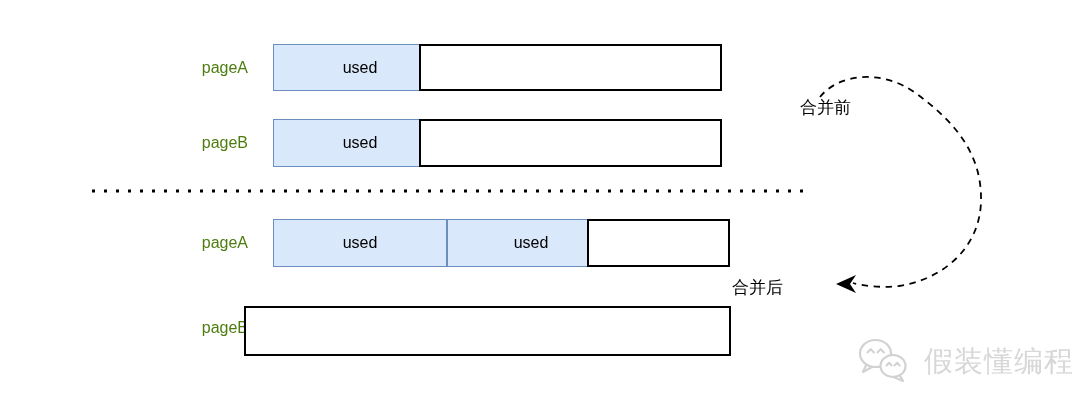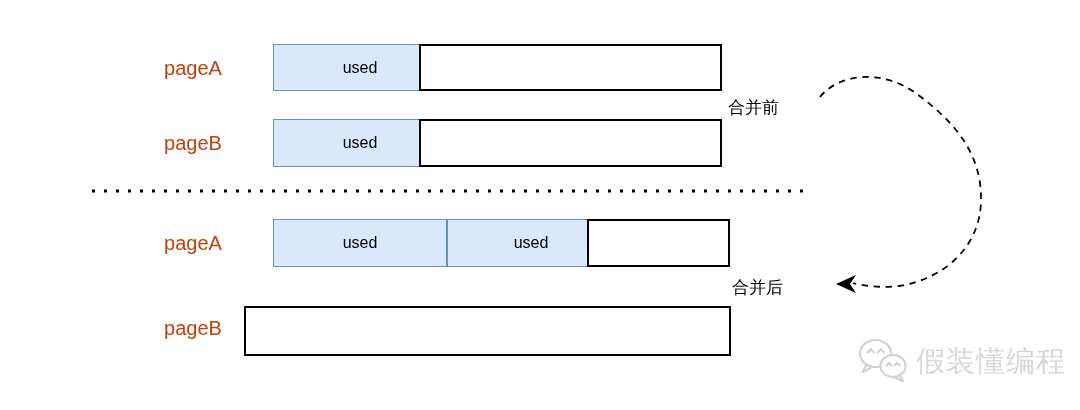--- a/index.html
+++ b/index.html
@@ -7,23 +7,23 @@
   .canvas {
     position: relative;
     width: 1080px;
     height: 410px;
     background: #ffffff;
     overflow: hidden;
   }
   .row-label {
     position: absolute;
     width: 110px;
-    text-align: center;
-    font-size: 20px;
-    color: #c2410c;
+    text-align: right;
+    font-size: 16px;
+    color: #4d7c0f;
     line-height: 20px;
   }
   .bar-seg {
     position: absolute;
     box-sizing: border-box;
     display: flex;
     align-items: center;
     justify-content: center;
     font-size: 16px;
     color: #000;
@@ -49,21 +49,21 @@
     left: 0; top: 0;
     width: 1080px; height: 410px;
     pointer-events: none;
   }
   .watermark {
     position: absolute;
     left: 858px;
     top: 337px;
     display: flex;
     align-items: center;
-    gap: 8px;
+    gap: 16px;
     color: #d7d7d7;
   }
   .watermark-text {
     font-size: 29px;
     letter-spacing: 1px;
     color: #d7d7d7;
     text-shadow: 0 1px 0 #ffffff;
     line-height: 48px;
     white-space: nowrap;
   }
@@ -90,21 +90,21 @@
   <div class="row-label" style="left:138px; top:233px;">pageA</div>
 
   <div class="bar-seg seg-used" style="left:245px; top:219px; width:174px; height:48px;">used</div>
   <div class="bar-seg seg-used" style="left:419px; top:219px; width:168px; height:48px;">used</div>
   <div class="bar-seg seg-free" style="left:587px; top:219px; width:143px; height:48px;"></div>
 
   <div class="row-label" style="left:138px; top:318px;">pageB</div>
 
   <div class="bar-seg seg-free" style="left:244px; top:306px; width:487px; height:50px;"></div>
 
-  <div class="section-label" style="left:728px; top:97px;">合并前</div>
+  <div class="section-label" style="left:800px; top:97px;">合并前</div>
   <div class="section-label" style="left:732px; top:277px;">合并后</div>
 
   <svg class="overlay-svg" aria-hidden="true">
     <path d="M 820 97 C 838 74, 882 68, 917 94 C 953 121, 982 152, 981 201 C 980 250, 940 280, 899 286 C 880 288, 864 286, 853 283" fill="none" stroke="#000000" stroke-width="1.8" stroke-dasharray="6.5 5.5"></path>
     <path d="M 836 284 L 856 275 L 850 284 L 856 293 Z" fill="#000000" stroke="none"></path>
   </svg>
 
   <div class="watermark">
     <svg width="50" height="46" viewBox="0 0 50 46" aria-hidden="true">
       <g fill="#ffffff" stroke="#d2d2d2" stroke-width="2.2" stroke-linecap="round" stroke-linejoin="round">

